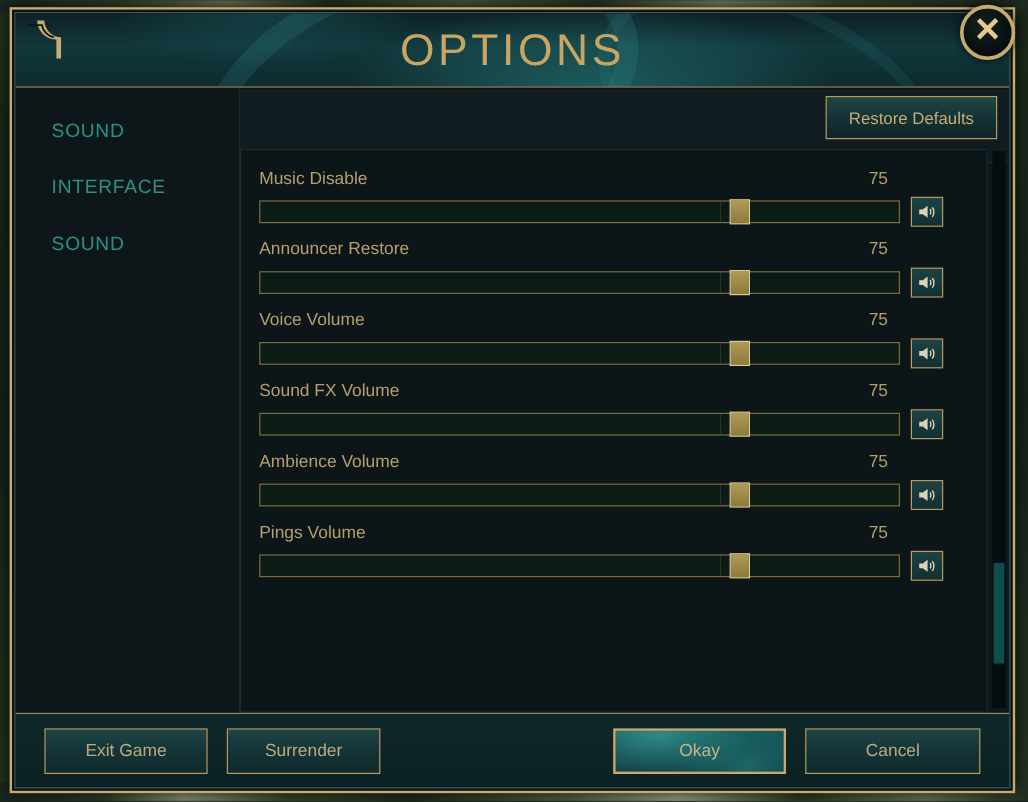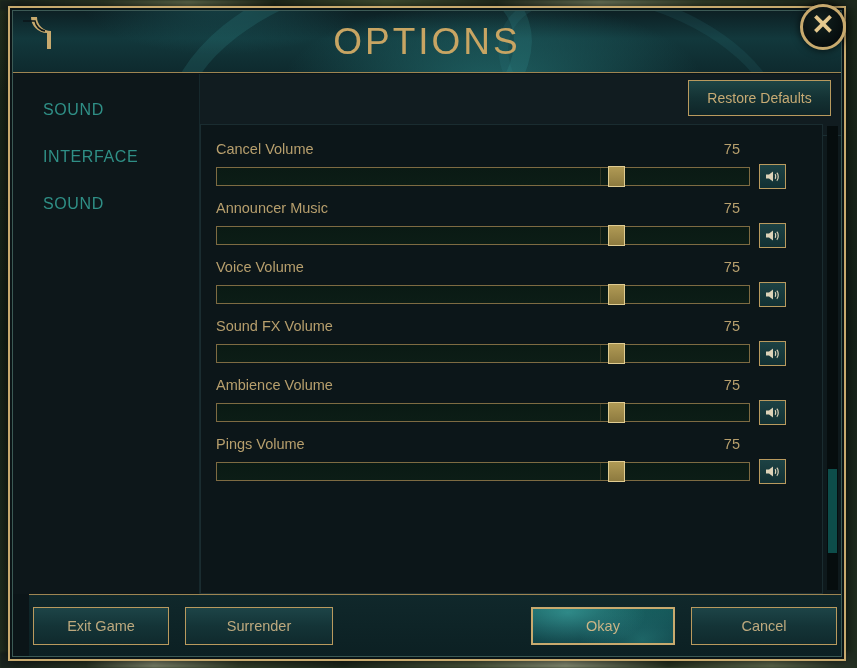--- a/index.html
+++ b/index.html
@@ -276,34 +276,33 @@
   }
 
   
   .footer {
     position: absolute;
     left: 0; right: 0; bottom: 0;
     height: 62px;
     border-top: 1px solid #9e8552;
     background: linear-gradient(180deg, #10282b 0%, #0c2023 100%);
     display: flex; align-items: center;
-    padding: 0 4px;
-    margin-left: 16px;
+    padding: 0 24px;
   }
   .fbtn {
     height: 38px;
     border: 1px solid #b99a5e;
     background: linear-gradient(180deg, #1d4447 0%, #143437 50%, #102a2d 100%);
     color: #bda97e;
     font-size: 14.5px;
     display: flex; align-items: center; justify-content: center;
     cursor: pointer;
   }
   .fbtn.exit { width: 136px; }
-  .fbtn.surrender { width: 148px; margin-left: 16px; }
+  .fbtn.surrender { width: 128px; margin-left: 16px; }
   .fbtn.cancel { width: 146px; margin-left: 16px; }
   .fbtn.okay {
     width: 144px;
     margin-left: auto;
     border: 2px solid #c8aa6e;
     background:
       radial-gradient(ellipse 120px 60px at 25% 10%, rgba(80,200,195,.45) 0%, transparent 65%),
       radial-gradient(ellipse 90px 50px at 78% 90%, rgba(60,175,170,.35) 0%, transparent 70%),
       linear-gradient(180deg, #15595a 0%, #0f4449 55%, #0d3b40 100%);
     color: #cbb храм;
@@ -344,41 +343,41 @@
         <div class="content-top">
           <div class="restore-btn">
             <span>Restore Defaults</span>
           </div>
         </div>
 
         <div class="panel">
 
           <div class="row">
             <div class="row-head">
-              <span class="row-label">Cancel Volume</span>
+              <span class="row-label">Music Disable</span>
               <span class="row-value">75</span>
             </div>
             <div class="row-ctrl">
               <div class="slider">
                 <div class="tick" style="left:72%"></div>
                 <div class="handle" style="left:75%"></div>
               </div>
               <div class="spk-btn">
                 <svg width="15" height="13" viewBox="0 0 15 13">
                   <path d="M1 4.5h3L8 1.5v10L4 8.5H1z" fill="#dcd2b8"></path>
                   <path d="M10 4.3c.9.7.9 3.7 0 4.4" stroke="#dcd2b8" stroke-width="1.2" fill="none"></path>
                   <path d="M11.8 2.8c1.9 1.5 1.9 6.4 0 7.9" stroke="#dcd2b8" stroke-width="1.2" fill="none"></path>
                 </svg>
               </div>
             </div>
           </div>
 
           <div class="row">
             <div class="row-head">
-              <span class="row-label">Announcer Music</span>
+              <span class="row-label">Announcer Restore</span>
               <span class="row-value">75</span>
             </div>
             <div class="row-ctrl">
               <div class="slider">
                 <div class="tick" style="left:72%"></div>
                 <div class="handle" style="left:75%"></div>
               </div>
               <div class="spk-btn">
                 <svg width="15" height="13" viewBox="0 0 15 13">
                   <path d="M1 4.5h3L8 1.5v10L4 8.5H1z" fill="#dcd2b8"></path>

